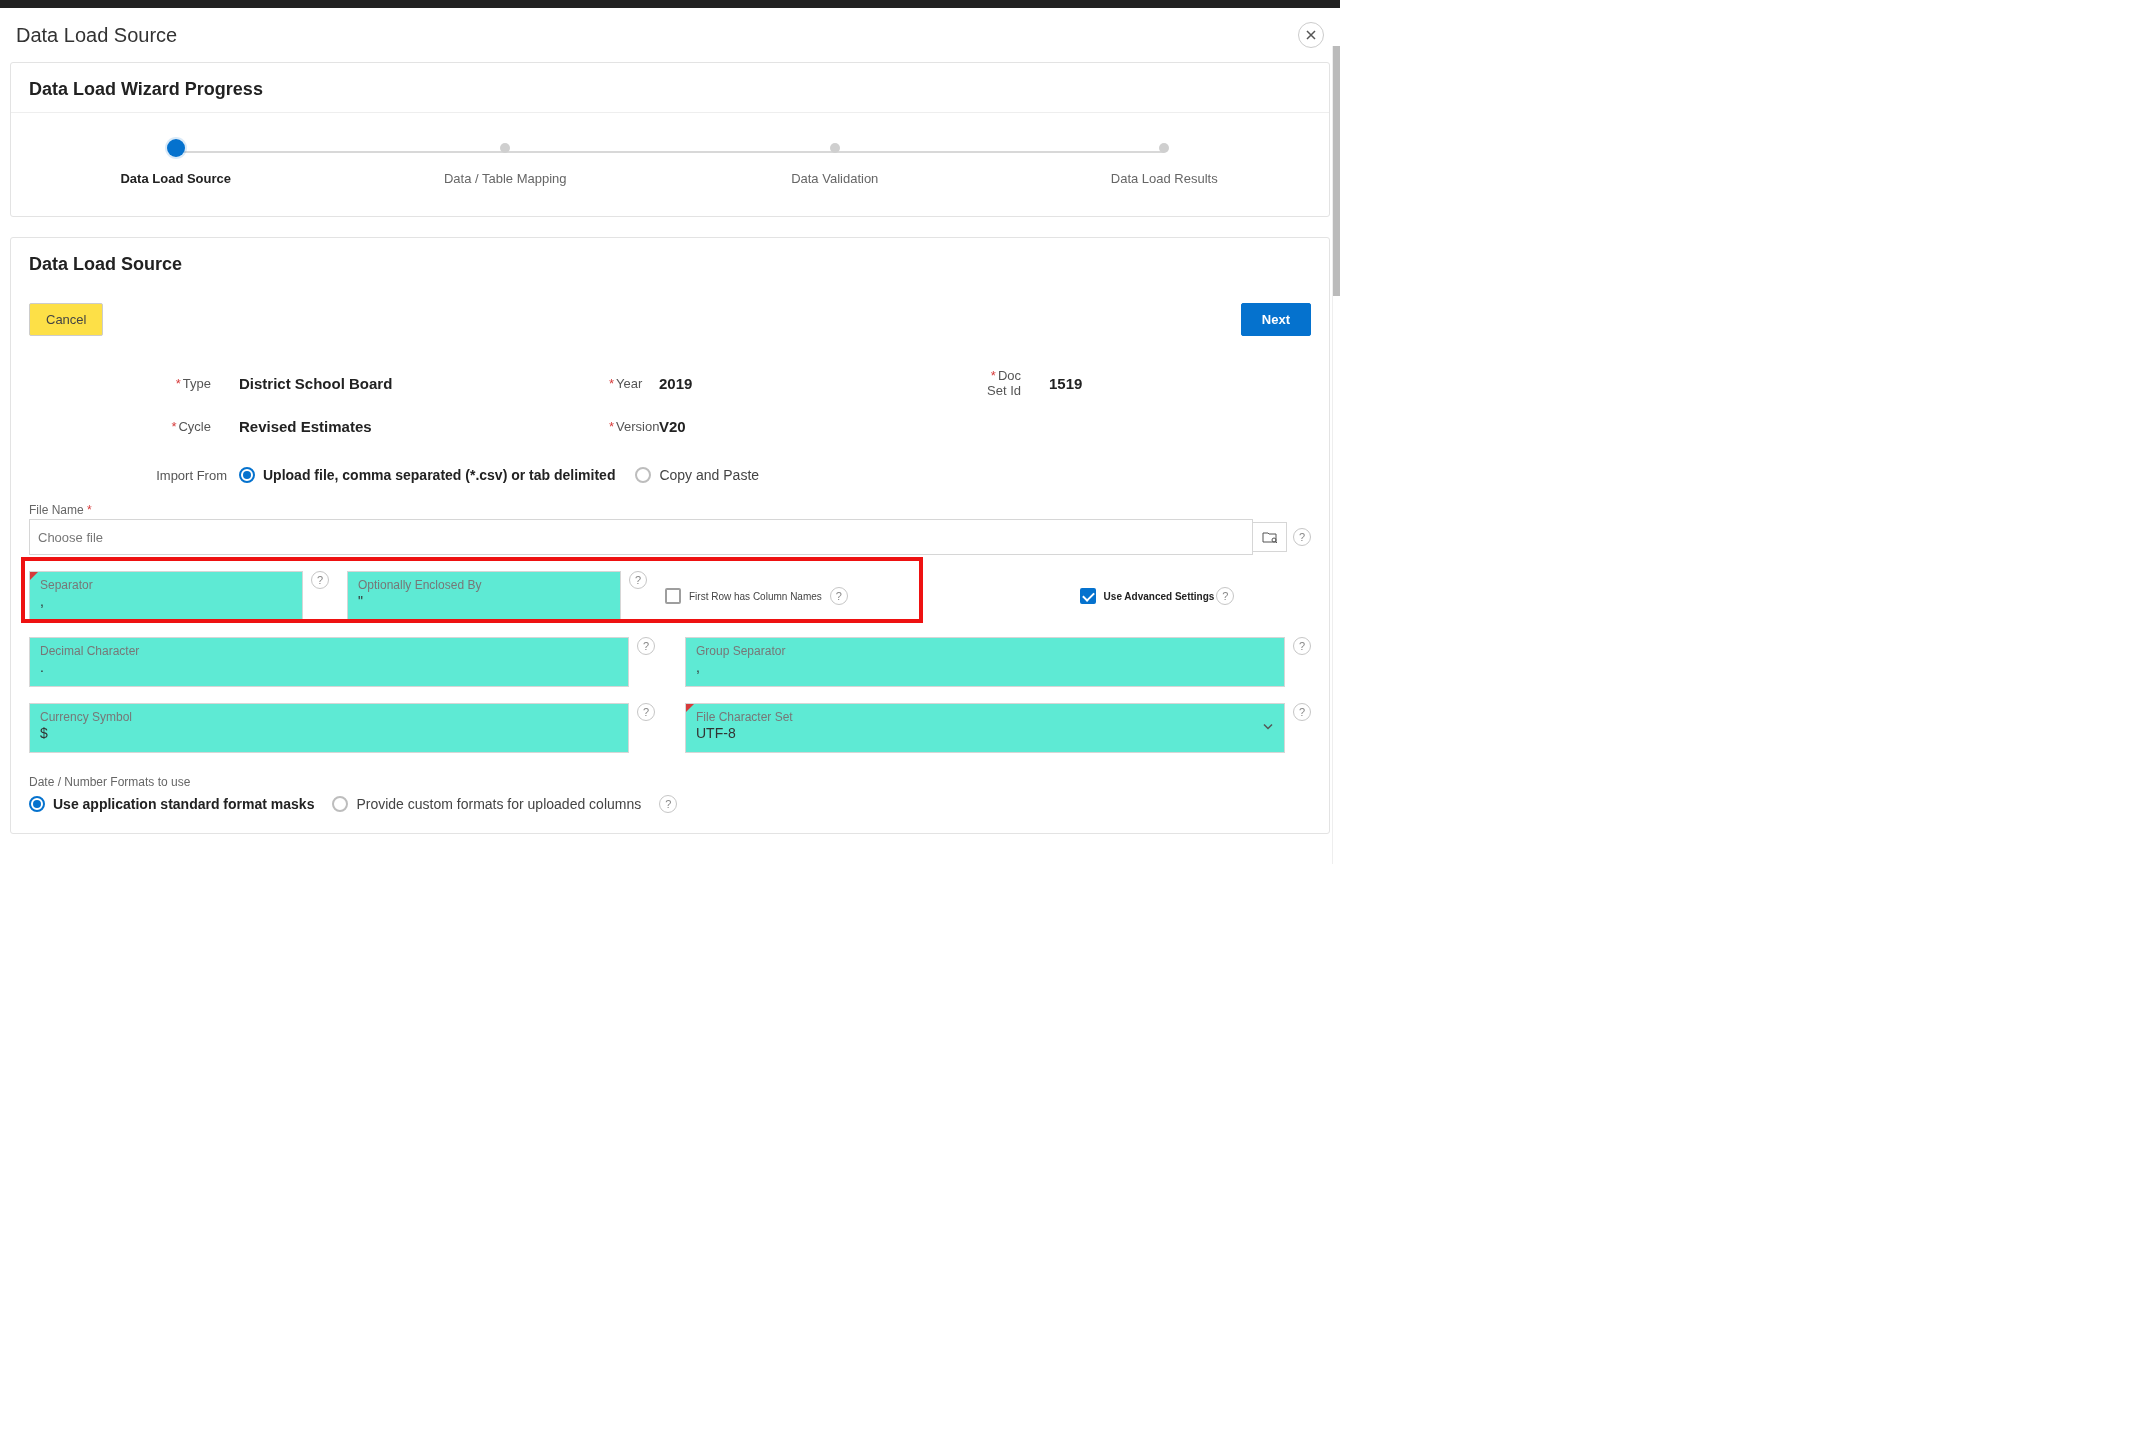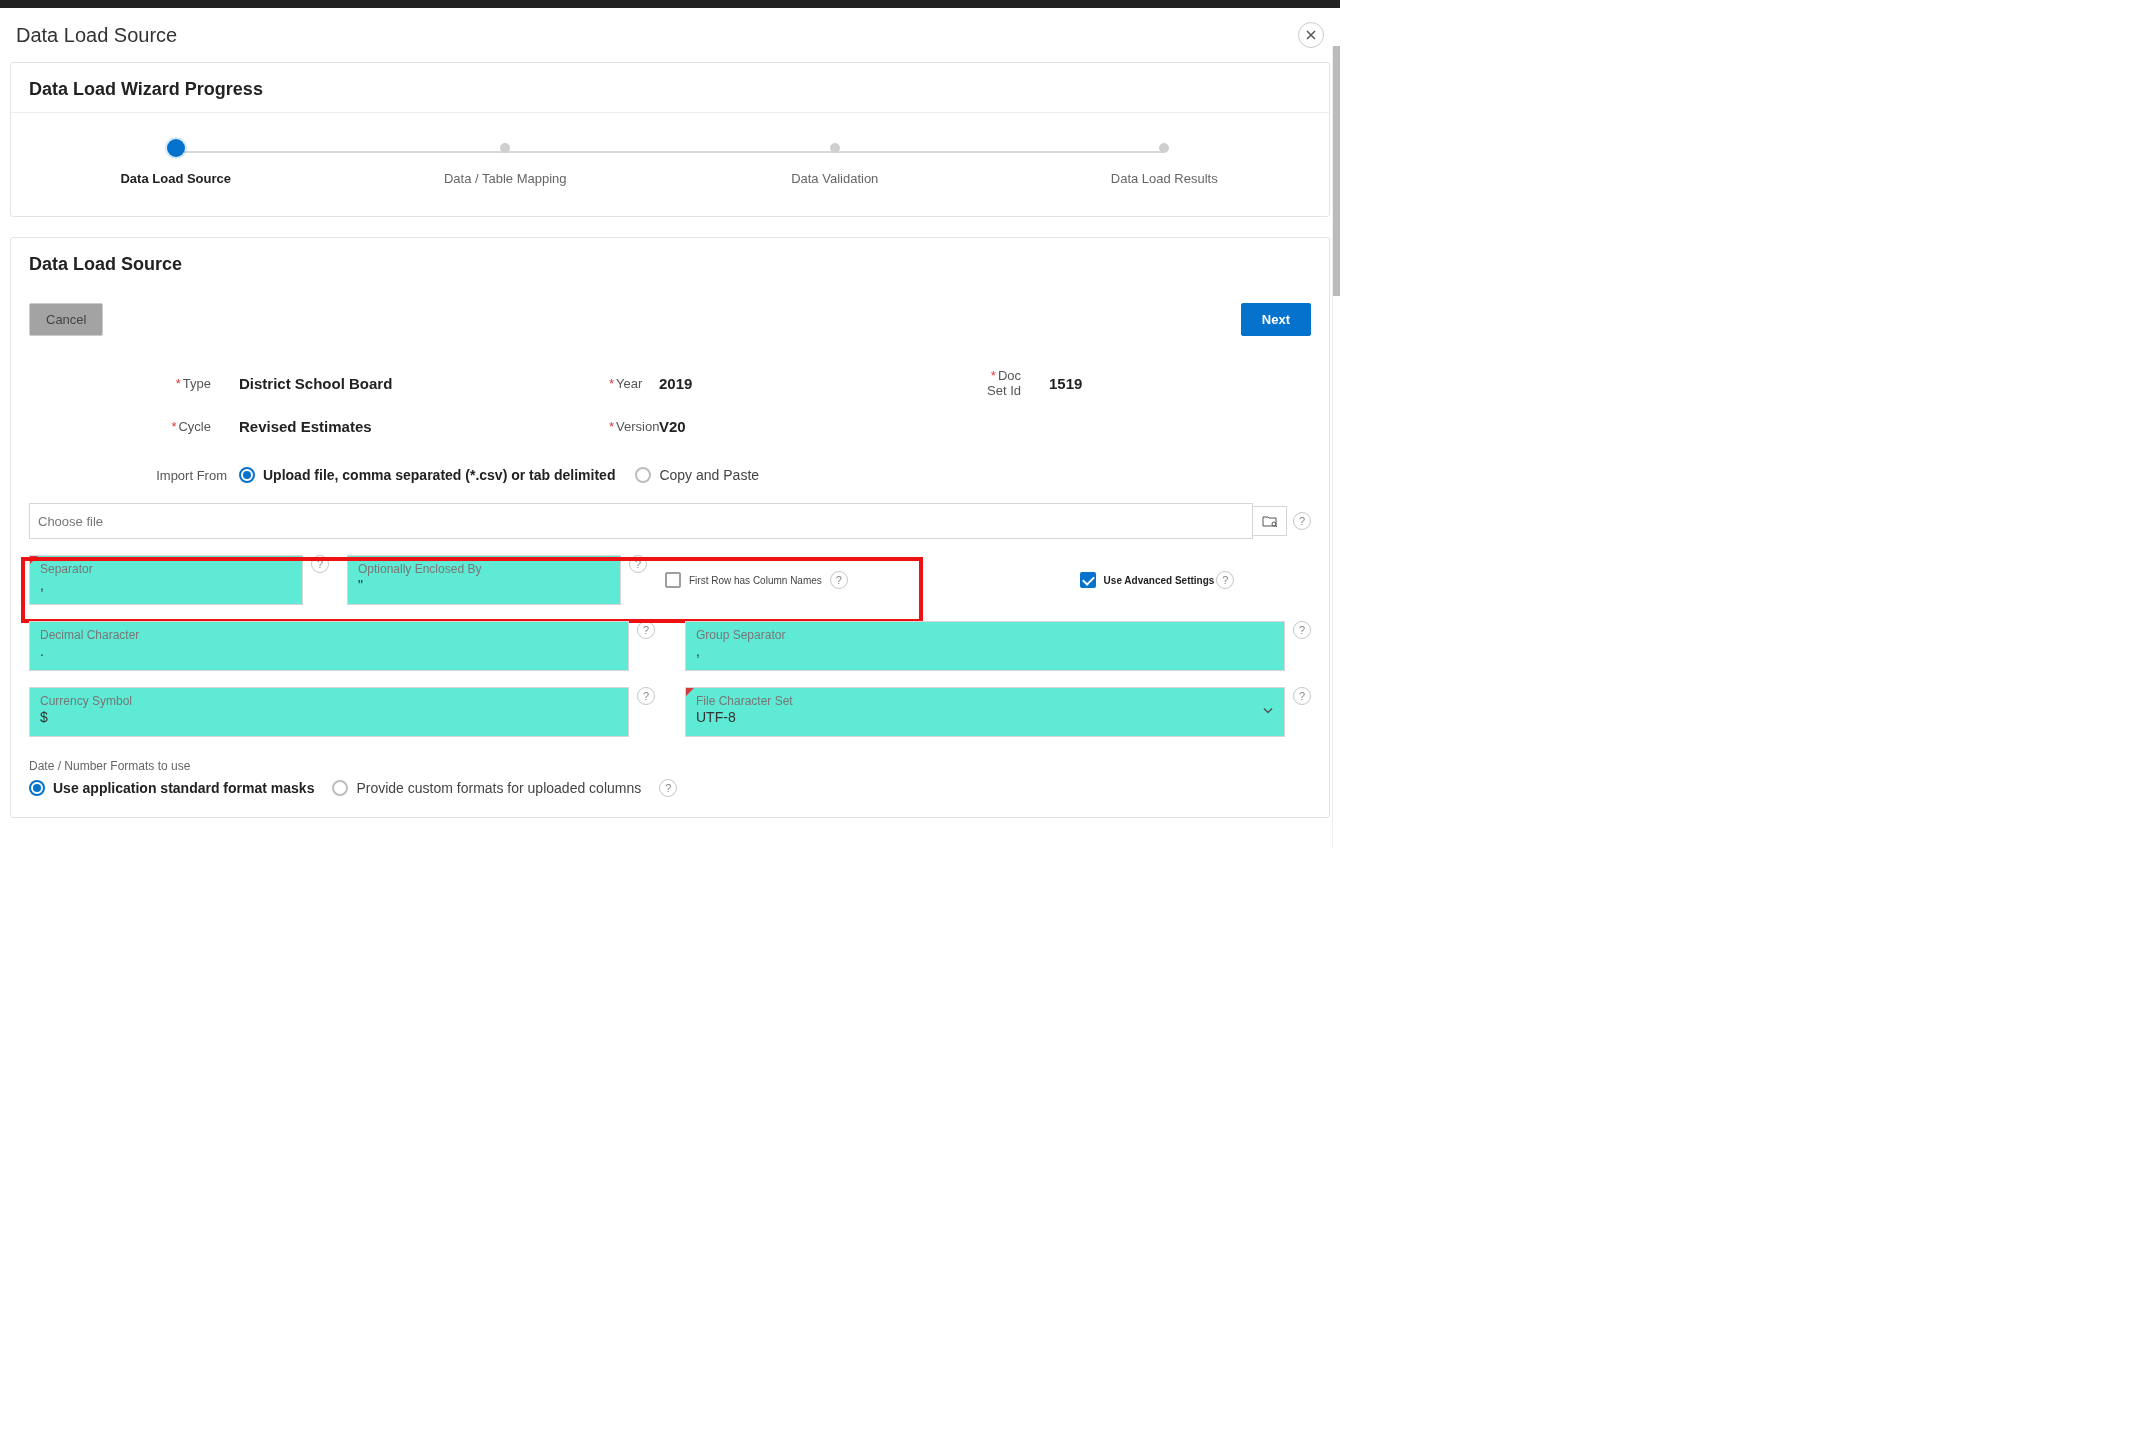--- a/index.html
+++ b/index.html
@@ -99,21 +99,21 @@
   .step.active .step-label { color: #222; font-weight: 600; }
 
   
   .action-row {
     display: flex;
     justify-content: space-between;
     padding: 16px 18px 4px 18px;
   }
   .btn {
     border: 1px solid #ccc;
-    background: #a3a3a3;
+    background: #fde047;
     padding: 8px 16px;
     font-size: 13px;
     color: #444;
     border-radius: 2px;
     cursor: pointer;
   }
   .btn-primary {
     background: #0572ce;
     border-color: #0572ce;
     color: #fff;
@@ -397,20 +397,21 @@
           <span class="radio-text">Upload file, comma separated (*.csv) or tab delimited</span>
         </div>
         <div class="radio-item">
           <span class="radio"></span>
           <span class="radio-text">Copy and Paste</span>
         </div>
       </div>
     </div>
 
     <div class="form-block">
+      <span class="small-label field-label-req">File Name</span>
       <div class="file-row">
         <div class="file-input">
           <span>Choose file</span>
         </div>
         <div class="file-btn">
           <svg width="16" height="14" viewBox="0 0 16 14">
               <path d="M1 3 h5 l1 1 h7 v8 h-13 z" fill="none" stroke="#555" stroke-width="1"></path>
               <circle cx="12" cy="10" r="2" fill="none" stroke="#555"></circle>
               <line x1="13.4" y1="11.4" x2="15" y2="13" stroke="#555"></line>
             </svg>

